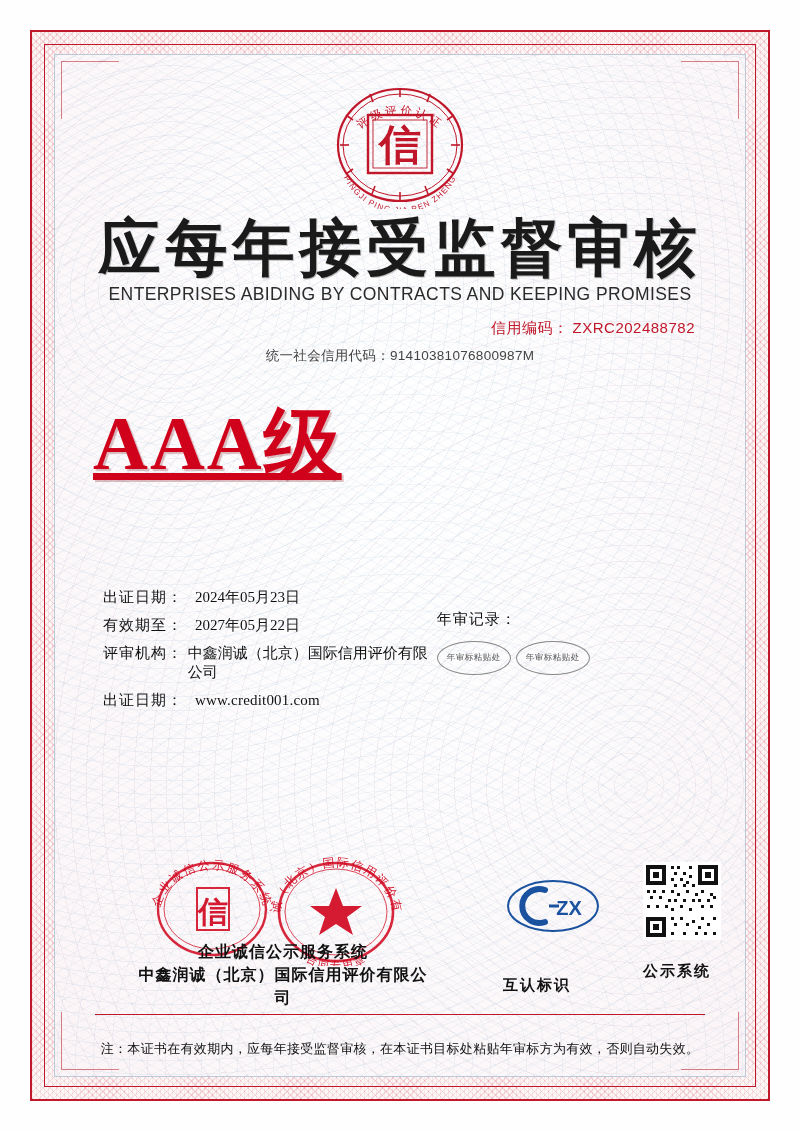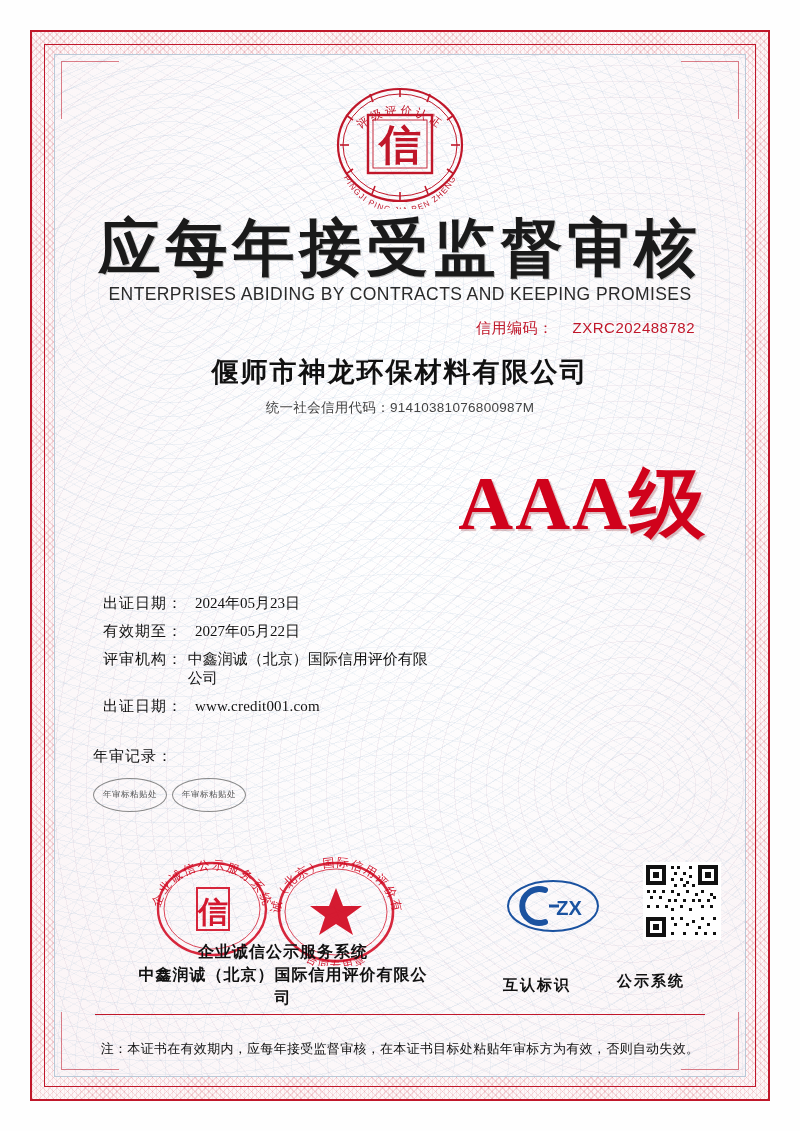--- a/index.html
+++ b/index.html
@@ -98,21 +98,21 @@
   }
   .credit-code-row {
     margin-top: 14px;
     text-align: right;
     padding-right: 12px;
     font-family: "Liberation Sans", sans-serif;
     font-size: 15px;
     color: #c0172a;
     letter-spacing: 0.5px;
   }
-  .credit-code-row .label { margin-right: 19px; }
+  .credit-code-row .label { margin-right: 4px; }
 
   .company {
     margin-top: 16px;
     text-align: center;
     font-family: "Liberation Serif", serif;
     font-weight: bold;
     font-size: 27px;
     letter-spacing: 2px;
     color: #111;
   }
@@ -130,36 +130,36 @@
     font-family: "Liberation Serif", serif;
     font-size: 17.5px;
     line-height: 1.75;
     color: #111;
     text-align: justify;
     text-indent: 2em;
     letter-spacing: 0.6px;
   }
 
   .grade {
-    margin-top: 36px;
-    text-align: right;
+    margin-top: 28px;
+    text-align: left;
     font-family: "Liberation Serif", serif;
     font-weight: bold;
     font-size: 76px;
     color: #d0021b;
     letter-spacing: 2px;
     text-shadow: 2px 2px 1px rgba(120,0,10,0.25);
+    text-decoration: underline;
   }
 
   
   .info-zone {
-    margin-top: 38px;
+    margin-top: 92px;
     display: flex;
     align-items: flex-start;
-    flex-direction: column;
   }
   .info-left {
     width: 56%;
     font-family: "Liberation Serif", serif;
     font-size: 15px;
     color: #111;
     padding-left: 10px;
   }
   .info-row {
     display: flex;
@@ -242,21 +242,21 @@
   }
   .logo-zx-cap, .qr-cap {
     position: absolute;
     font-family: "Liberation Serif", serif;
     font-weight: bold;
     font-size: 15px;
     color: #111;
     letter-spacing: 2px;
   }
   .logo-zx-cap { left: 388px; top: 122px; width: 112px; text-align: center; }
-  .qr-cap { left: 524px; top: 118px; width: 120px; }
+  .qr-cap { left: 524px; top: 108px; width: 120px; text-align: center; }
   .qr {
     position: absolute;
     left: 550px; top: 8px;
     width: 78px; height: 78px;
   }
 
   
   .footer-note {
     position: absolute;
     left: 40px; right: 40px;
@@ -336,21 +336,20 @@
           </div>
         </div>
 
         <div class="title-cn">应每年接受监督审核</div>
         <div class="title-en">ENTERPRISES ABIDING BY CONTRACTS AND KEEPING PROMISES</div>
 
         <div class="credit-code-row">
           <span class="label">信用编码：</span><span class="value">ZXRC202488782</span>
         </div>
 
-        <div class="company">偃师市神龙环保材料有限公司</div>
 
         <div class="usci">
           <span>统一社会信用代码：</span><span>91410381076800987M</span>
         </div>
 
 
         <div class="grade">AAA级</div>
 
         <div class="info-zone">
           <div class="info-left">

